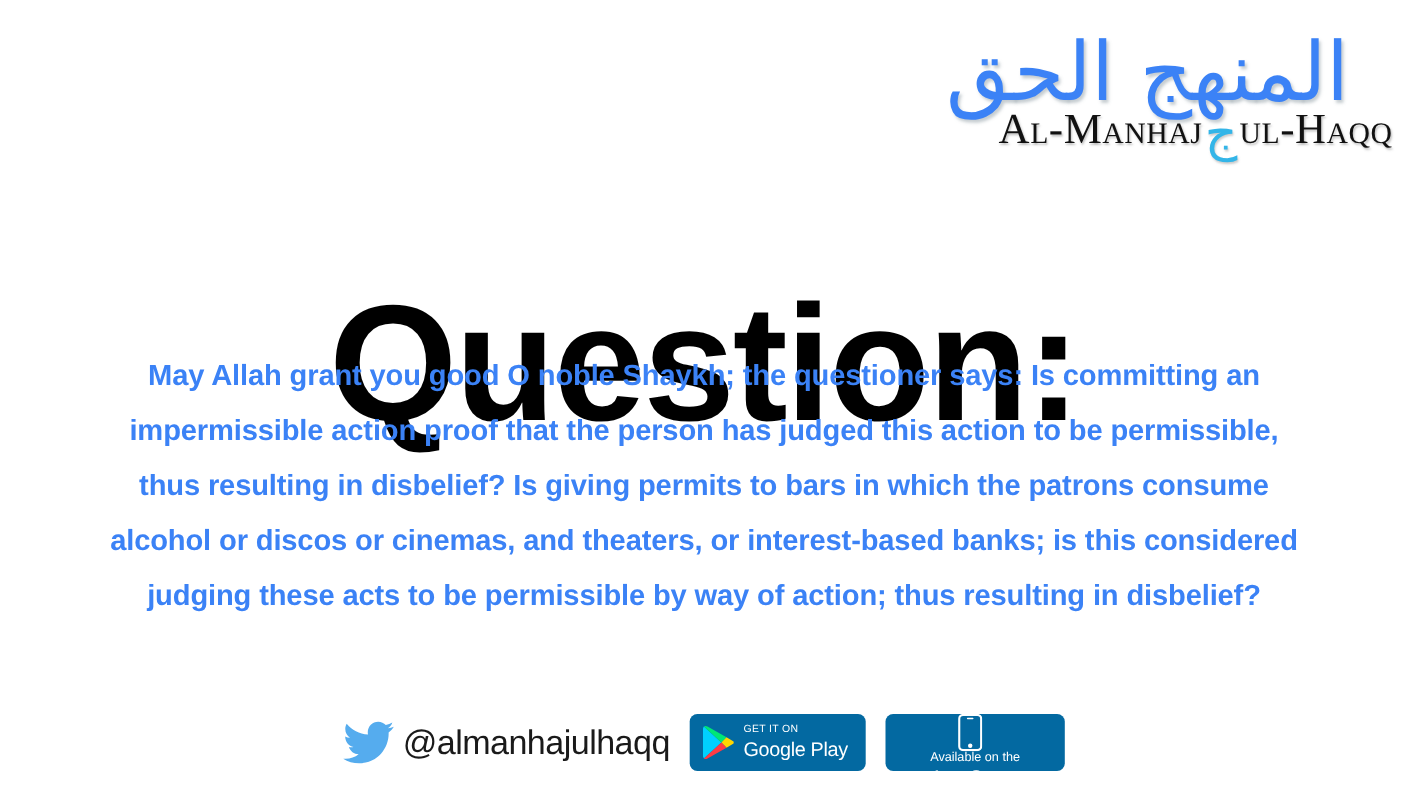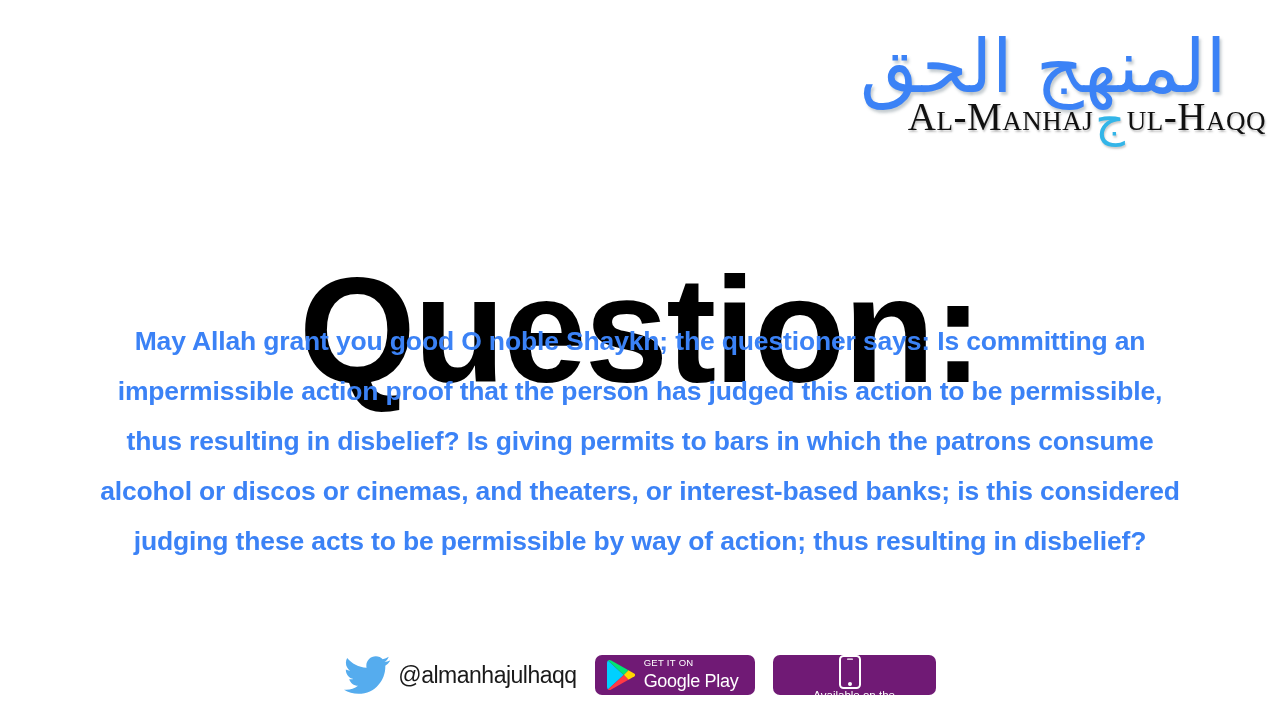--- a/index.html
+++ b/index.html
@@ -113,21 +113,21 @@
     justify-content: center;
     gap: 0px;
   }
   .social-item {
     display: flex;
     align-items: center;
     height: 56px;
   }
   .social-handle {
     font-family: "Liberation Sans", sans-serif;
-    font-size: 23px;
+    font-size: 31px;
     font-weight: normal;
     color: #1a1a1a;
     letter-spacing: -0.5px;
     white-space: nowrap;
   }
 
   
   #twitter-item { margin-right: 18px; }
   #twitter-icon { width: 46px; height: 40px; margin-right: 8px; }
 
@@ -160,23 +160,23 @@
   #instagram-icon .ig-dot {
     position: absolute;
     right: 8.5px; top: 8.5px;
     width: 4.2px; height: 4.2px;
     background: #ffffff;
     border-radius: 50%;
   }
 
   
   .store-badge {
-    height: 40px;
+    height: 52px;
     border-radius: 7px;
-    background: #701a75;
+    background: #0369a1;
     display: flex;
     align-items: center;
     box-sizing: border-box;
     padding: 0 12px;
     color: #ffffff;
   }
   #google-play-badge { width: 160px; margin-right: 18px; }
   #app-store-badge  { width: 163px; flex-direction: column; }
 
   .badge-text { display: flex; flex-direction: column; justify-content: center; }

